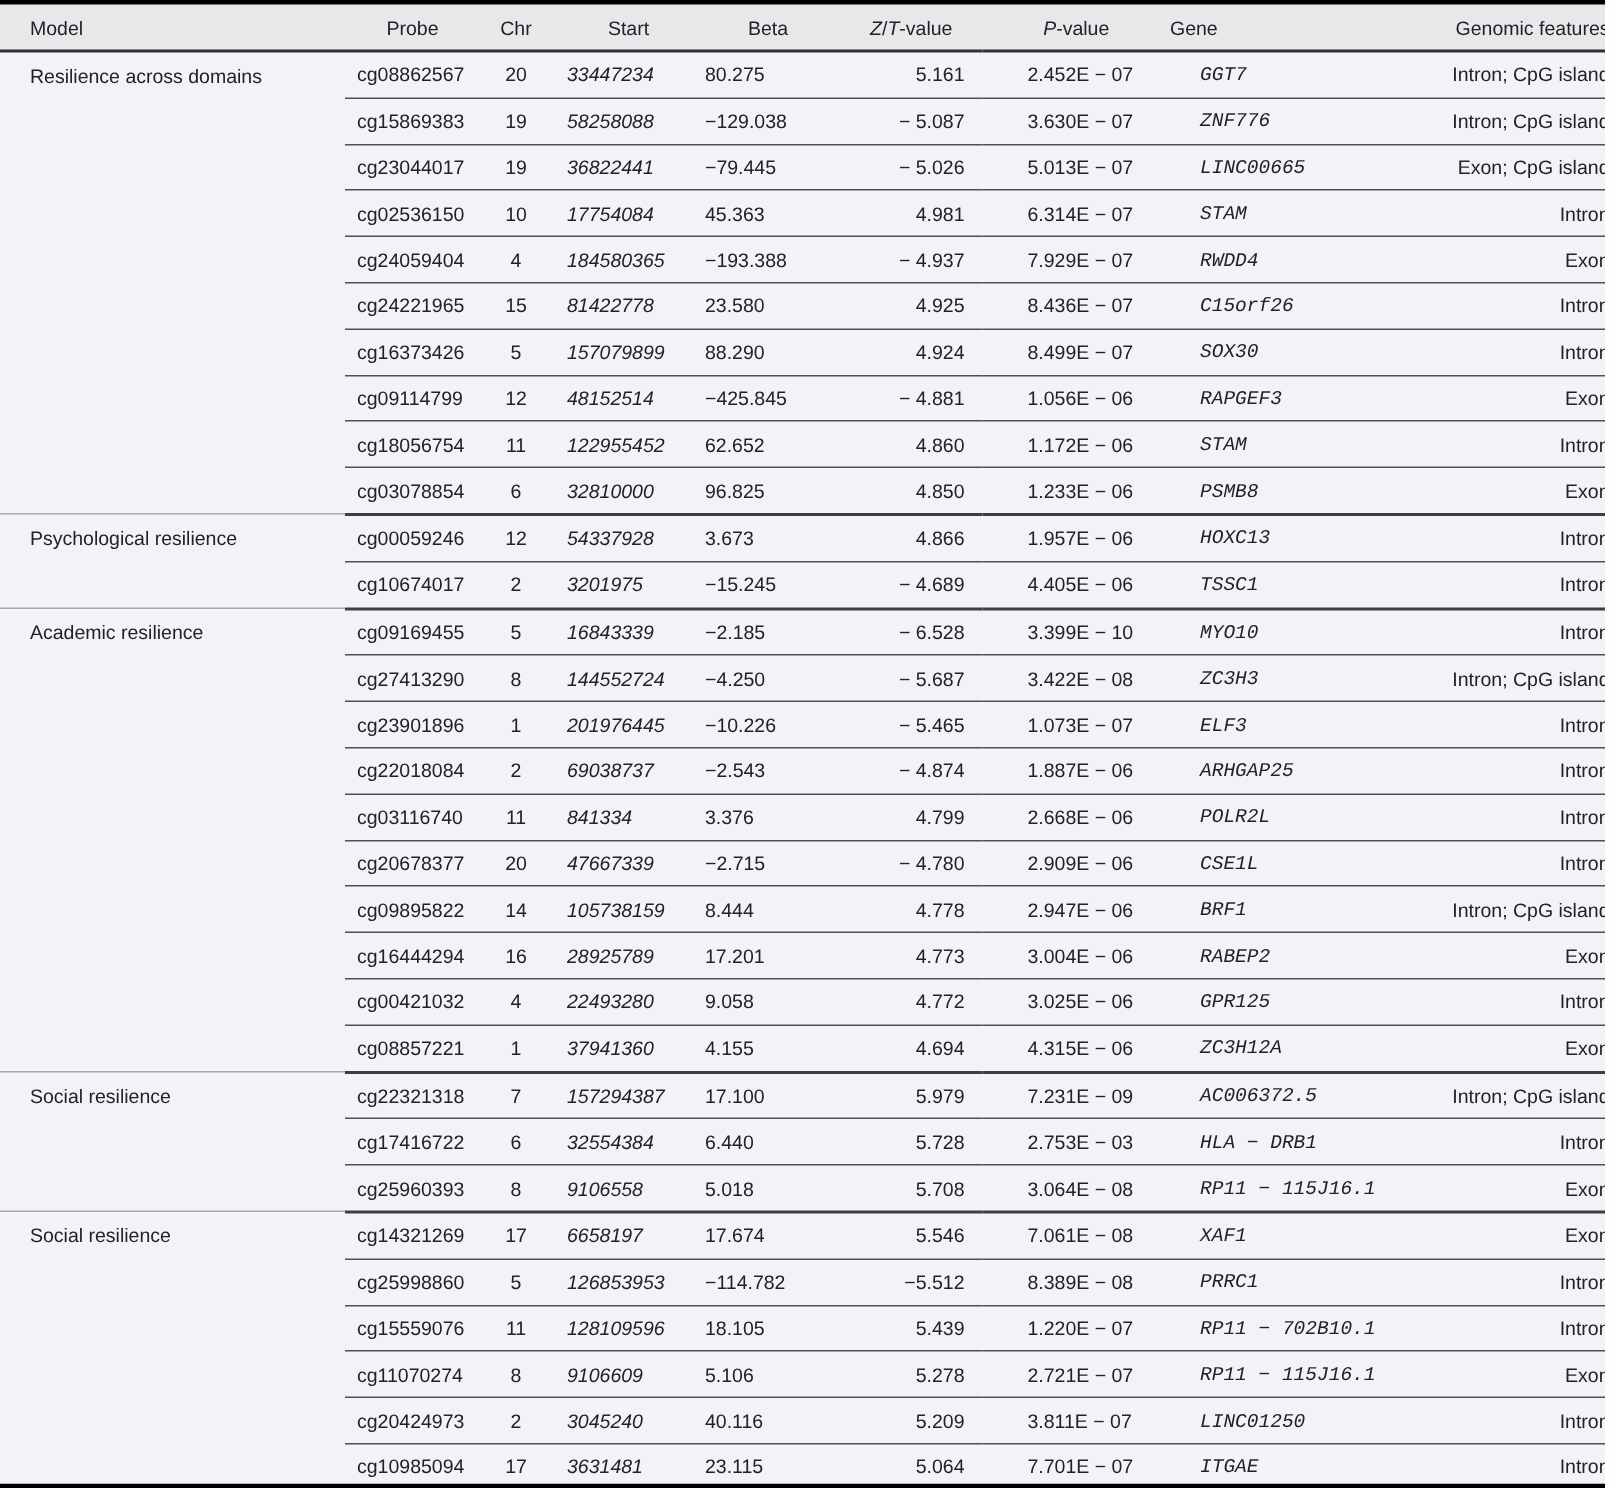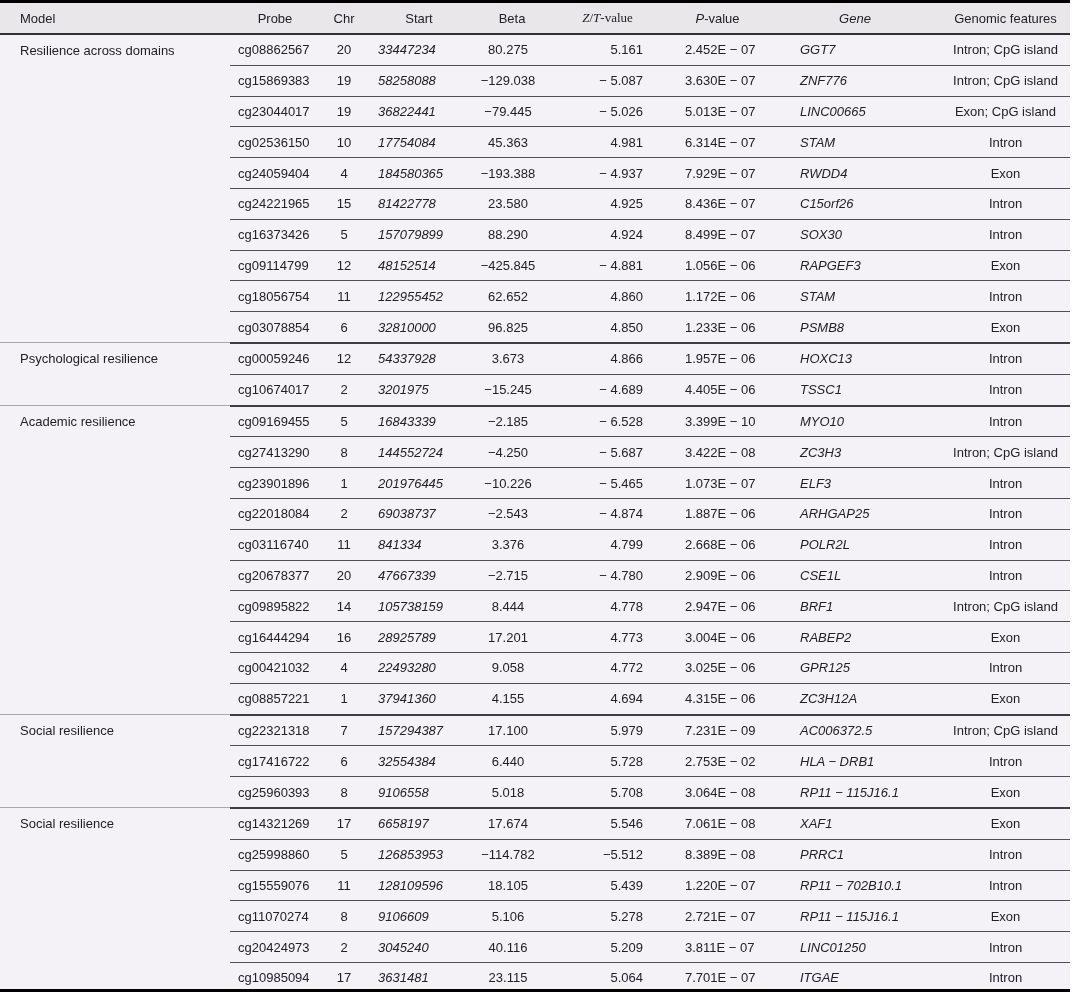--- a/index.html
+++ b/index.html
@@ -46,28 +46,28 @@
   }
   
   th.c-model, td.c-model { text-align: left; padding-left: 20px; }
   td.c-model { vertical-align: top; padding-top: 8px; margin-top: 19px; }
   th.c-probe { text-align: center; }
   td.c-probe { text-align: left; padding-left: 8px; margin-top: 48px; }
   th.c-chr, td.c-chr { text-align: center; }
   th.c-start { text-align: center; }
   td.c-start { text-align: left; padding-left: 10px; font-style: italic; }
   th.c-beta { text-align: center; padding-right: 6px; }
-  td.c-beta { text-align: center; padding-right: 14px; }
-  th.c-zt { text-align: center; font-family: Liberation Serif, serif; }
+  td.c-beta { text-align: left; padding-right: 14px; }
+  th.c-zt { text-align: center; }
   td.c-zt { text-align: right; padding-right: 12px; }
   th.c-pvalue { text-align: center; }
   td.c-pvalue { text-align: left; padding-left: 30px; }
-  th.c-gene { text-align: center; font-style: italic; }
-  td.c-gene { text-align: left; padding-left: 20px; font-style: italic; }
-  th.c-features, td.c-features { text-align: center; padding-left: 8px; }
+  th.c-gene { text-align: left; }
+  td.c-gene { text-align: left; padding-left: 20px; font-style: italic; font-family: Liberation Mono, monospace; }
+  th.c-features, td.c-features { text-align: right; padding-left: 8px; }
   
   tbody td.rowline { border-top: 1px solid var(--row-line, #514e58); }
   tbody tr.section-start td { border-top: 2px solid var(--section-line, #3f3c46); }
   tbody tr.section-start td.c-model { border-top: 1px solid var(--section-line-left, #aaa7b0); }
 </style>
 </head>
 <body>
 
 <div class="page">
   <table class="results">
@@ -329,21 +329,21 @@
           <td class="c-pvalue">7.231E − 09</td>
           <td class="c-gene">AC006372.5</td>
           <td class="c-features">Intron; CpG island</td>
         </tr>
         <tr>
           <td class="c-probe rowline">cg17416722</td>
           <td class="c-chr rowline">6</td>
           <td class="c-start rowline">32554384</td>
           <td class="c-beta rowline">6.440</td>
           <td class="c-zt rowline">5.728</td>
-          <td class="c-pvalue rowline">2.753E − 02</td>
+          <td class="c-pvalue rowline">2.753E − 03</td>
           <td class="c-gene rowline">HLA − DRB1</td>
           <td class="c-features rowline">Intron</td>
         </tr>
         <tr>
           <td class="c-probe rowline">cg25960393</td>
           <td class="c-chr rowline">8</td>
           <td class="c-start rowline">9106558</td>
           <td class="c-beta rowline">5.018</td>
           <td class="c-zt rowline">5.708</td>
           <td class="c-pvalue rowline">3.064E − 08</td>

